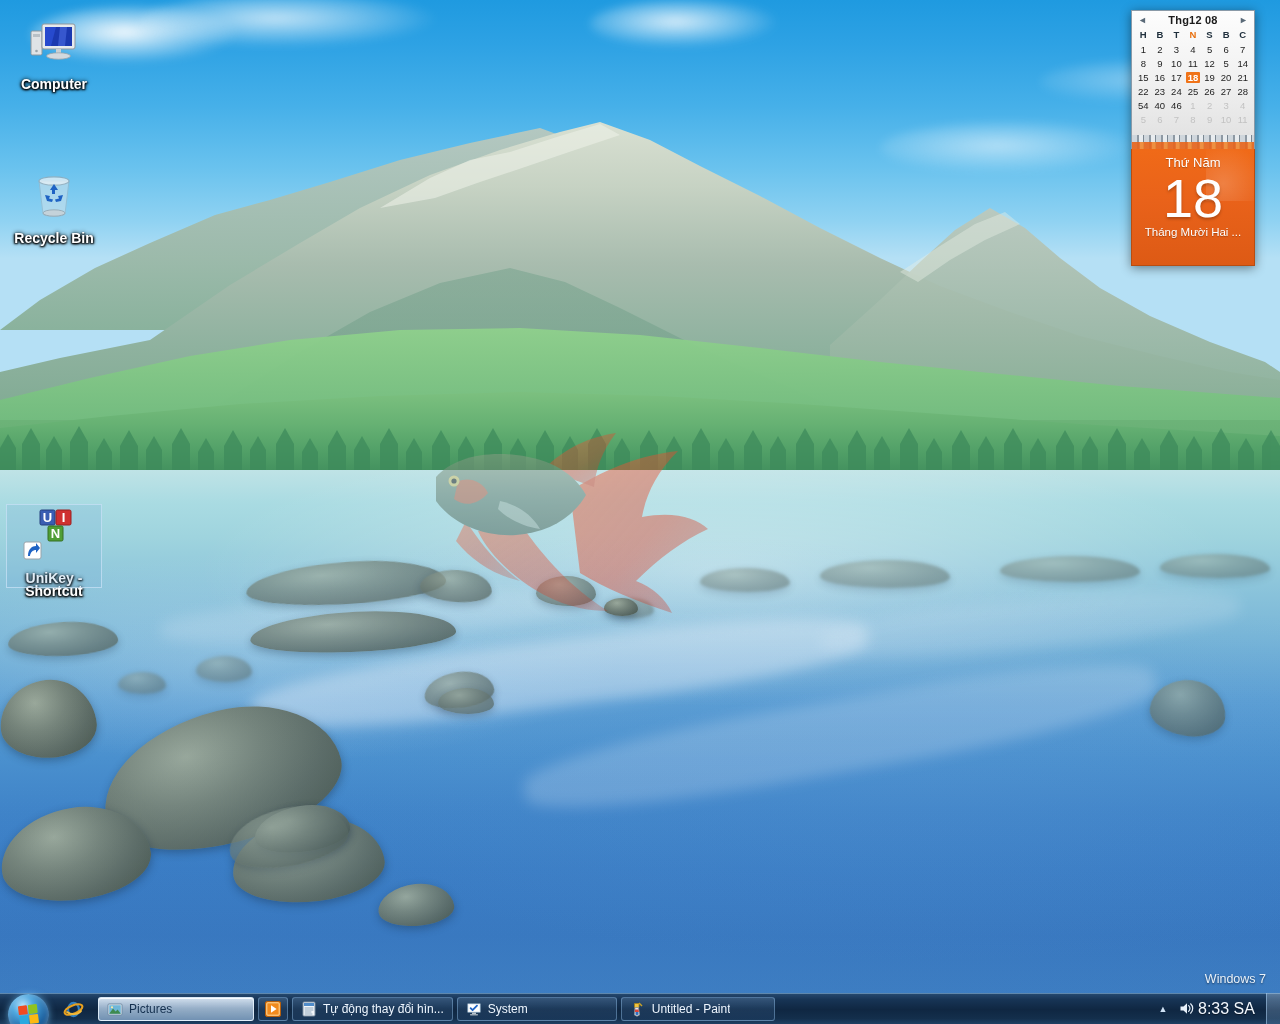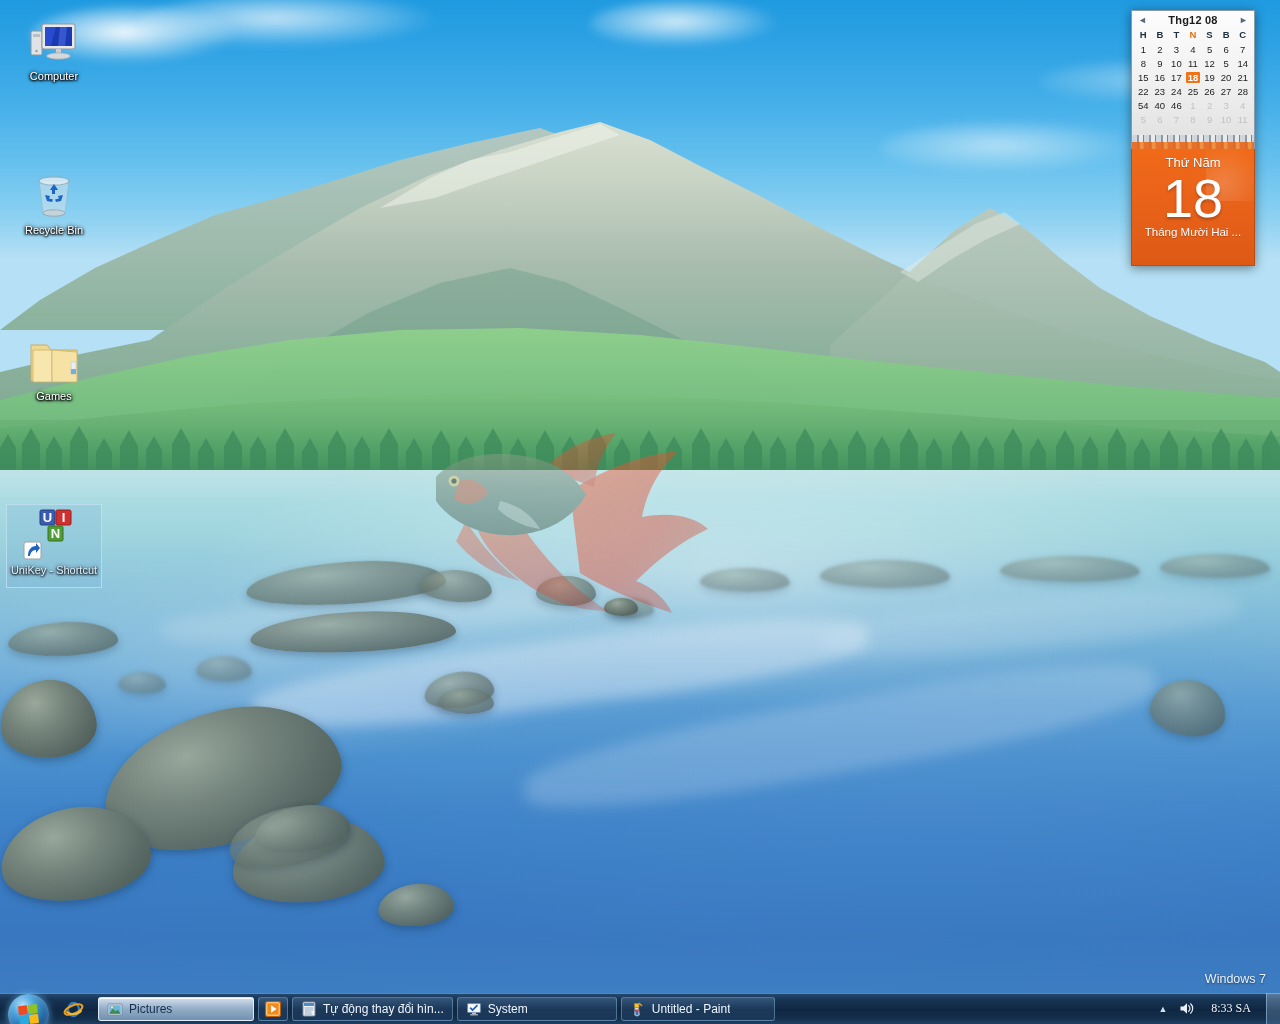--- a/index.html
+++ b/index.html
@@ -71,23 +71,24 @@
 
   
   .fishWrap { position:absolute; left:420px; top:425px; width:290px; height:215px; opacity:.50; }
 
   
   .dicon {
     position:absolute; width:100px; text-align:center; cursor:default;
   }
   .dicon .glyph { height:52px; display:flex; align-items:flex-end; justify-content:center; }
   .dicon .lbl {
-    margin-top:4px; color:#fff; font-size:11px; line-height:13px;
+    margin-top:12px; color:#fff; font-size:14px; line-height:13px;
     text-shadow:0 0 4px #000, 1px 1px 2px #000, -1px 1px 2px #000;
     word-wrap:break-word;
+    font-weight:bold;
   }
   .dicon.selected .selbox {
     position:absolute; left:2px; top:-4px; width:96px; height:84px;
     background:rgba(120,175,215,.22); border:1px solid rgba(200,225,245,.75);
   }
 
   
   #gadget {
     position:absolute; left:1131px; top:10px; width:124px; height:256px;
     box-shadow:0 2px 10px rgba(0,0,0,.45);
@@ -189,23 +190,22 @@
   }
   .tbtn .ic { width:16px; height:16px; flex:none; display:block; }
   .tbtn .tx { overflow:hidden; text-overflow:ellipsis;text-align:center; }
 
   #tray {
     position:absolute; right:0; bottom:0; height:31px; display:flex; align-items:center;
   }
   .trayArrow { width:22px; text-align:center; color:#cfe2f5; font-size:9px; cursor:pointer; }
   .trayIcon { width:24px; display:flex; align-items:center; justify-content:center; cursor:pointer; }
   #clock {
-    width:66px; text-align:center; color:#f2f8ff; font-size:12px; cursor:pointer;
+    width:66px; color:#f2f8ff; font-size:16px; cursor:pointer;
     text-shadow:0 1px 1px rgba(0,0,0,.5);
-    font-family:Liberation Serif, serif;
   }
   #showDesktop {
     width:14px; height:31px; cursor:pointer; margin-left:2px;
     background:linear-gradient(180deg, rgba(175,205,235,.38), rgba(120,165,210,.22));
     border-left:1px solid rgba(170,205,240,.55);
   }
 </style>
 </head>
 <body>
 
@@ -429,32 +429,20 @@
         <g fill="#1f63c4">
           <path d="M20,20 L24,14 L28,20 L25,20 L25,24 L22,24 L22,20 Z"></path>
           <path d="M17,31 L15,25 L20,26 L19,28.5 L23,29.5 L22,32 Z"></path>
           <path d="M31,31 L33,25 L28,26 L29,28.5 L25,29.5 L26,32 Z"></path>
         </g>
       </svg>
     </div>
     <div class="lbl">Recycle Bin</div>
   </div>
 
-  <div class="dicon" style="left:4px; top:334px;">
-    <div class="glyph">
-      <svg width="54" height="50" viewBox="0 0 54 50">
-        <path d="M4,9 L20,9 L24,14 L50,14 L50,45 L4,45 Z" fill="#f0d890" stroke="#c9ad63" stroke-width="1"></path>
-        <path d="M6,14 L25,14 L25,46 L6,46 Z" fill="#f7e6ae" stroke="#cdb168" stroke-width=".8"></path>
-        <path d="M25,14 L50,16 L50,46 L25,46 Z" fill="#f5e2a4" stroke="#cdb168" stroke-width=".8"></path>
-        <rect x="44" y="26" width="5" height="12" fill="#e8eef4" stroke="#b9c6d2" stroke-width=".6"></rect>
-        <rect x="44" y="33" width="5" height="5" fill="#6fb0e0"></rect>
-      </svg>
-    </div>
-    <div class="lbl">Games</div>
-  </div>
 
   <div class="dicon selected" style="left:4px; top:508px;">
     <div class="selbox"></div>
     <div class="glyph" style="position:relative;">
       <svg width="62" height="56" viewBox="0 0 62 56">
         <rect x="17" y="6" width="15" height="15" rx="1.5" fill="#3a5db2" stroke="#24407f" stroke-width="1"></rect>
         <text x="24.5" y="18" font-family="Liberation Sans, sans-serif" font-size="13" font-weight="bold" fill="#ffffff" text-anchor="middle">U</text>
         <rect x="33" y="6" width="15" height="15" rx="1.5" fill="#cf3030" stroke="#9a2020" stroke-width="1"></rect>
         <text x="40.5" y="18" font-family="Liberation Sans, sans-serif" font-size="13" font-weight="bold" fill="#ffffff" text-anchor="middle">I</text>
         <rect x="25" y="22" width="15" height="15" rx="1.5" fill="#4f9e35" stroke="#366f24" stroke-width="1"></rect>

